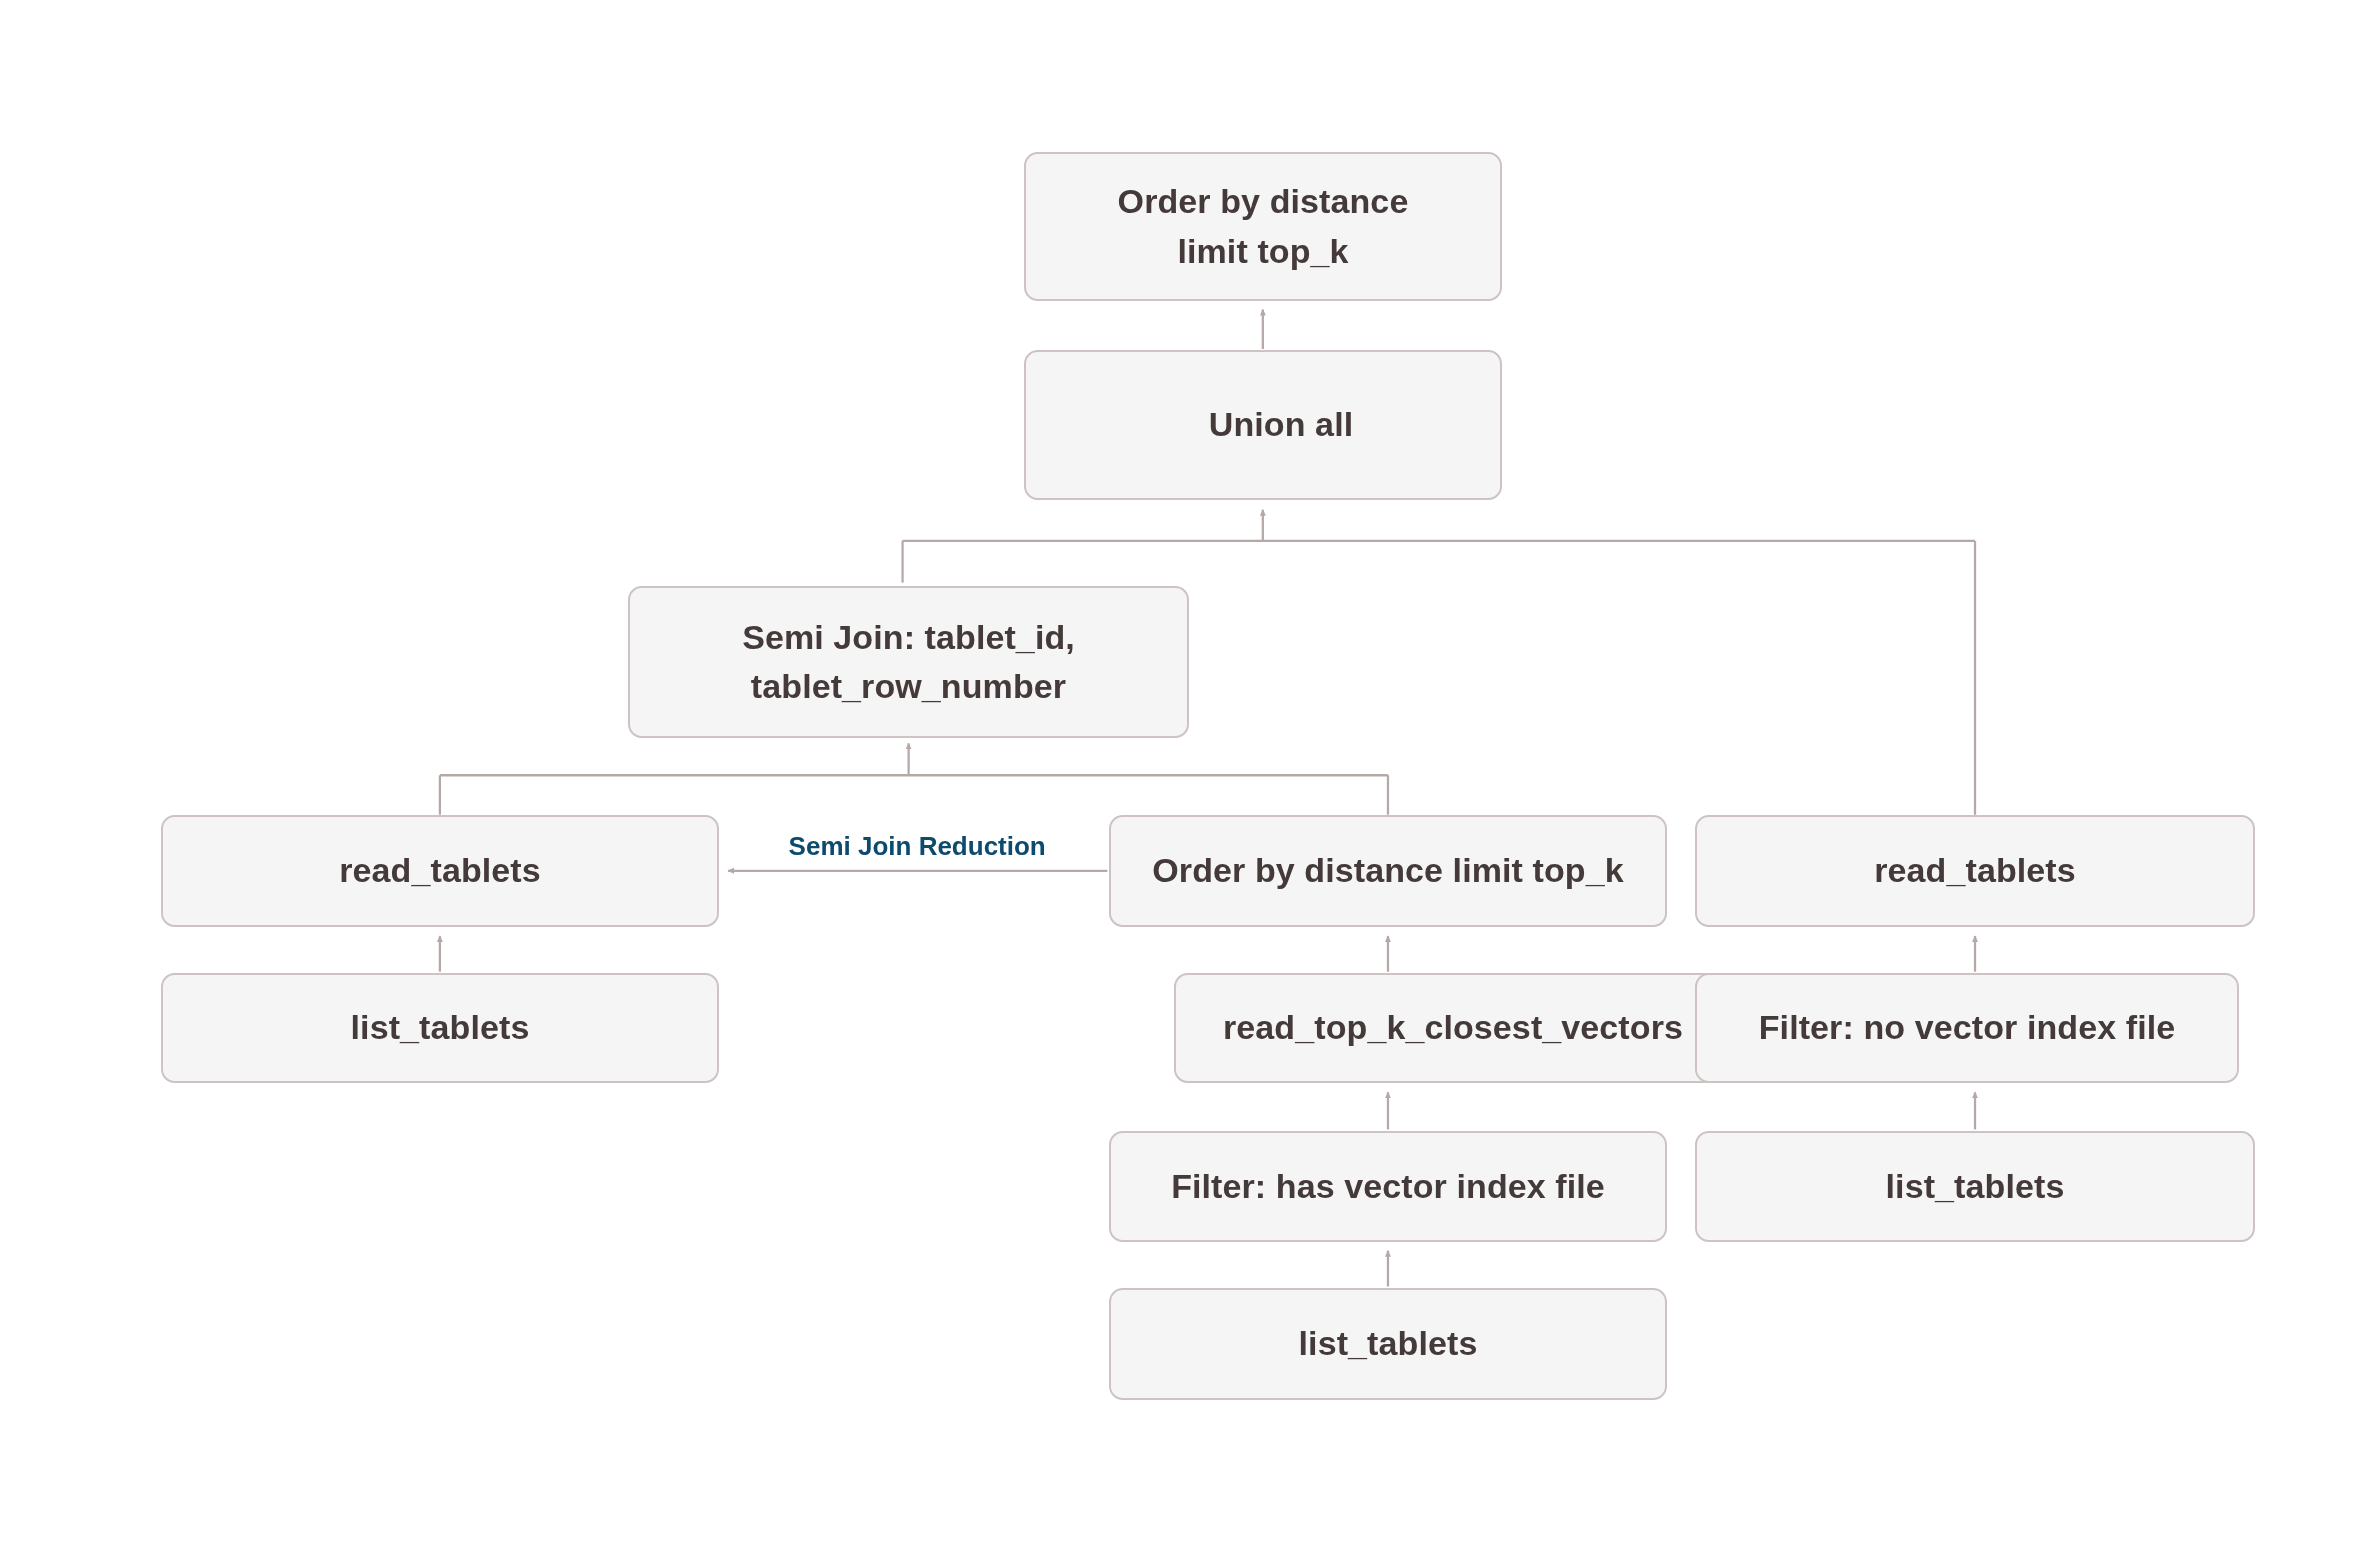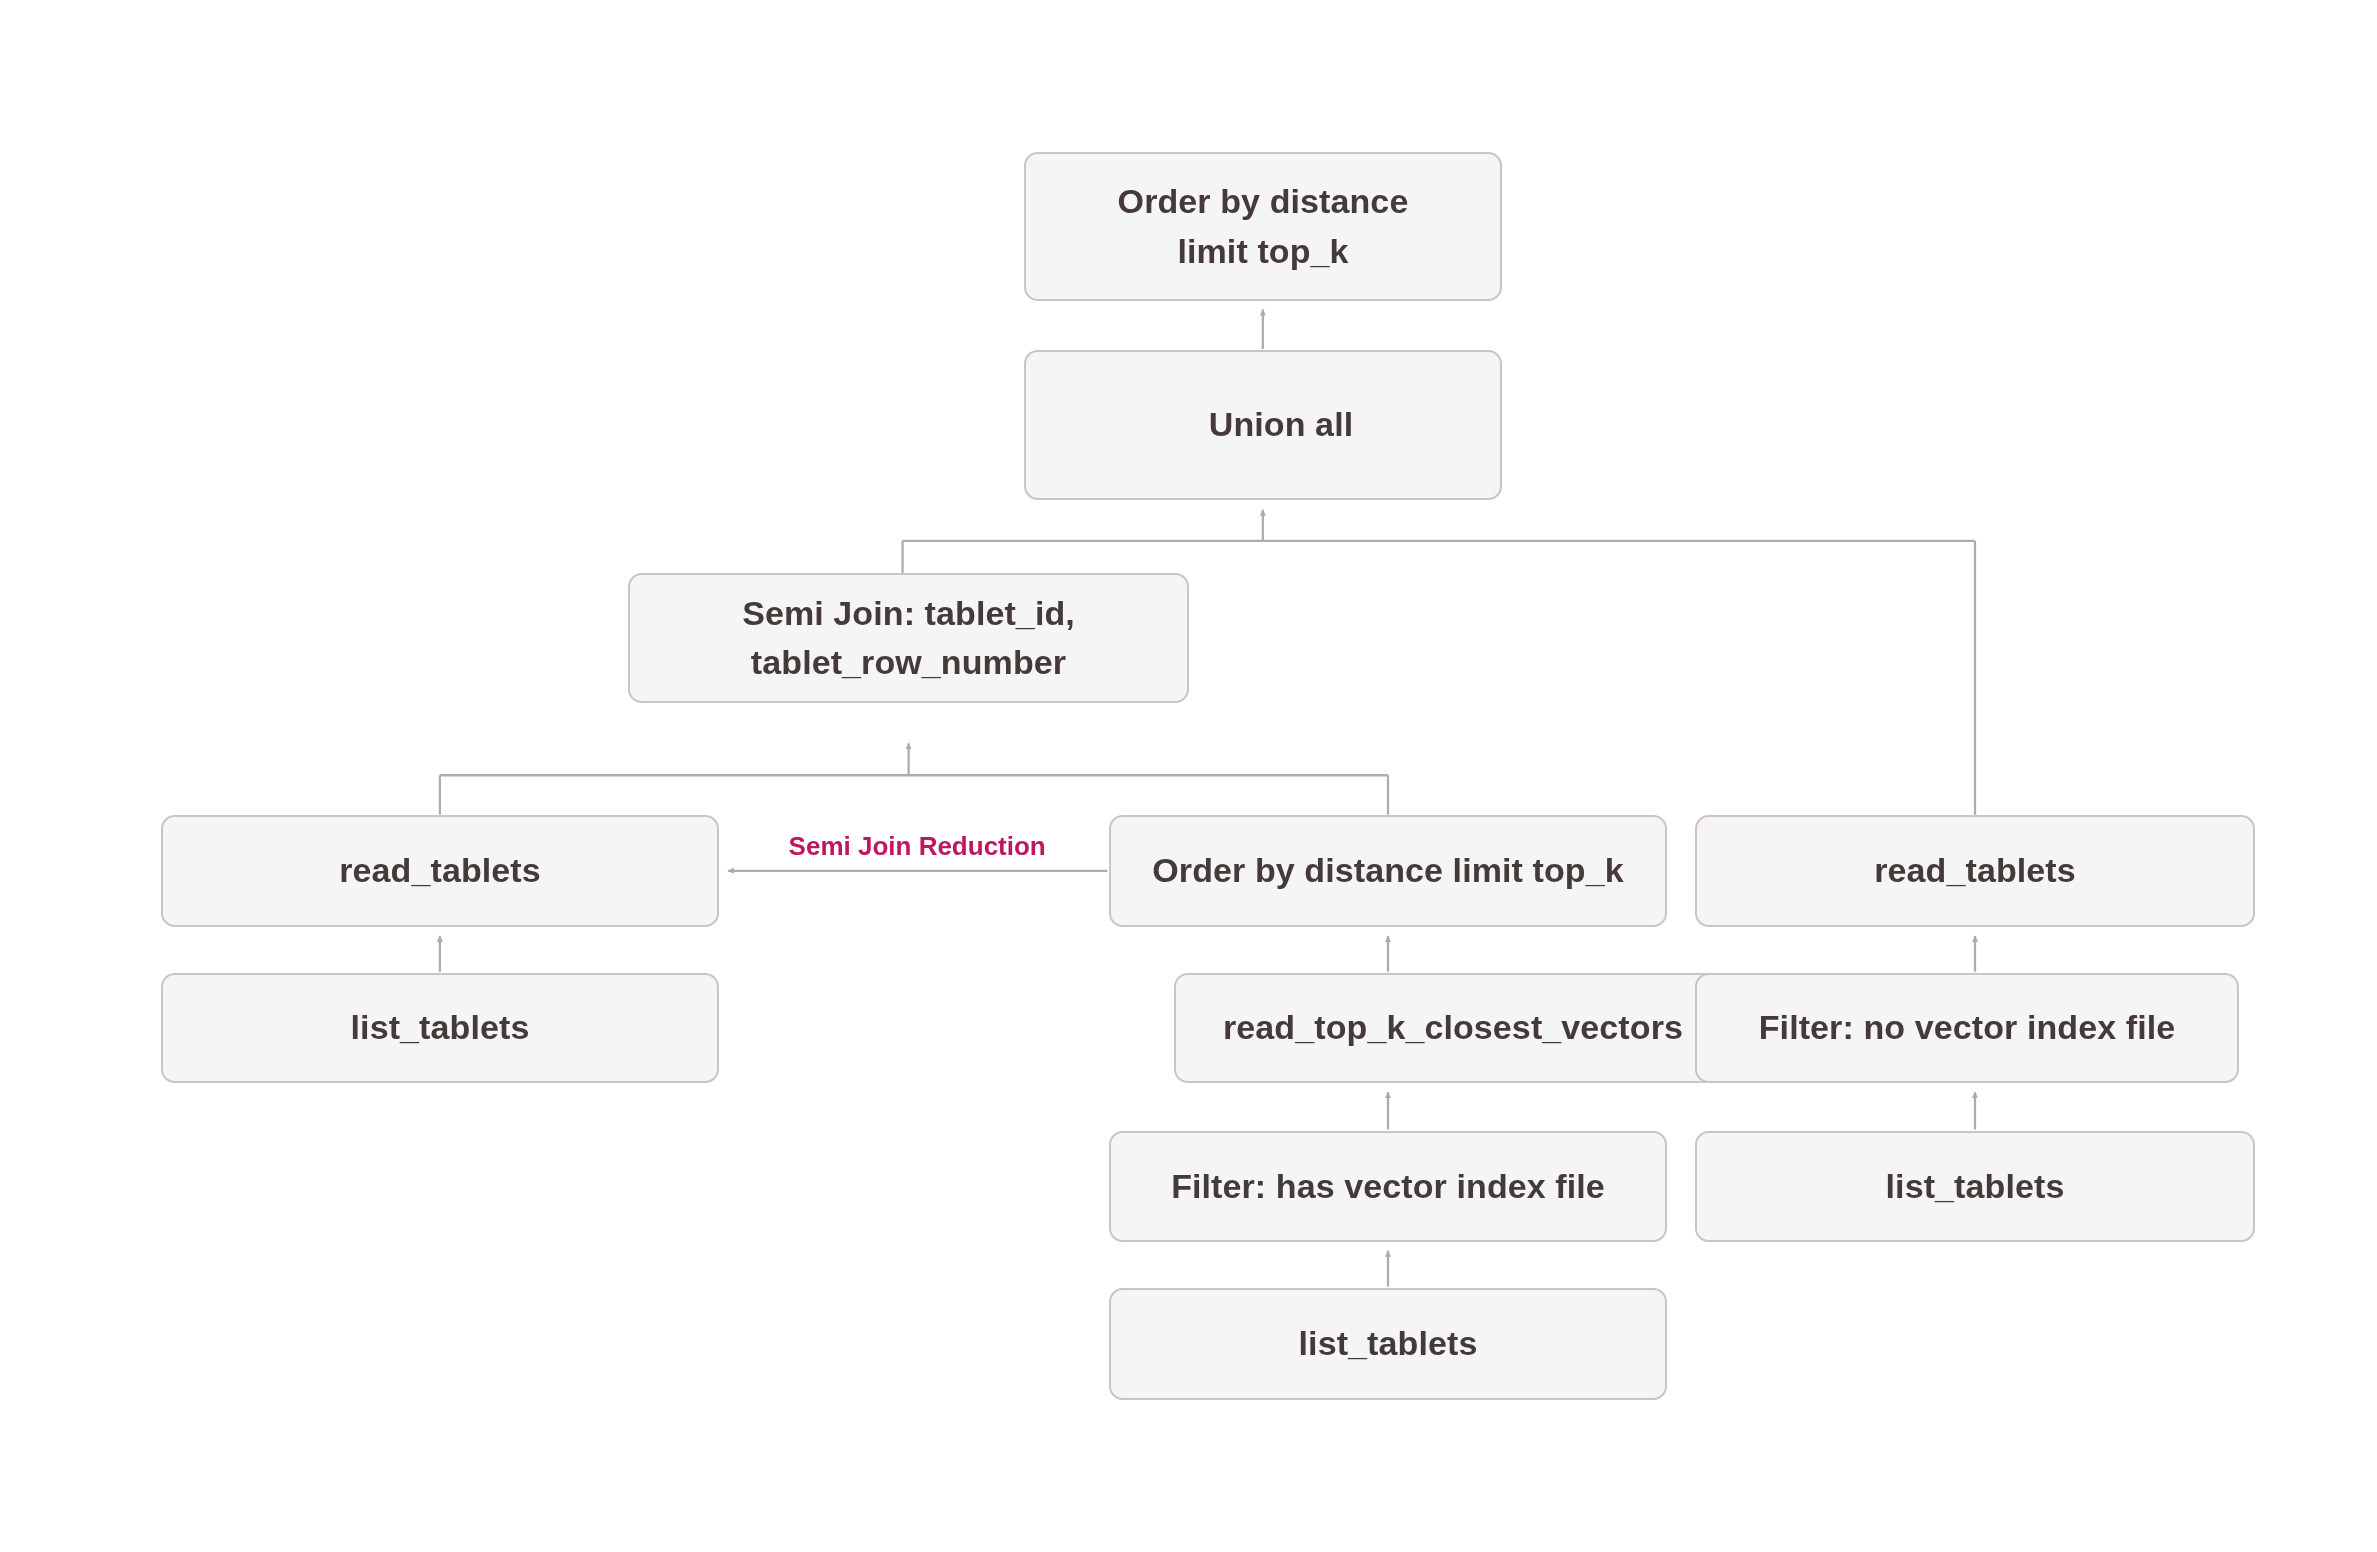--- a/index.html
+++ b/index.html
@@ -36,21 +36,21 @@
     color: #453a3a;
     font-family: "Liberation Sans", sans-serif;
     font-size: 34px;
     font-weight: 700;
     line-height: 1.45;
     letter-spacing: 0.1px;
     white-space: pre-line;
   }
   .edge-label {
     position: absolute;
-    color: #be185d;
+    color: #0c4a6e;
     font-family: "Liberation Sans", sans-serif;
     font-size: 26px;
     font-weight: 700;
     white-space: nowrap;
     background: #ffffff;
     padding: 0 7.6px;
   }
 </style>
 </head>
 <body>
@@ -89,21 +89,21 @@
 
       <path d="M1460,1148 L960,1148" marker-end="url(#arrowhead)"></path>
     </g>
   </svg>
 
   <div class="node" style="left:1024px;top:152px;width:478px;height:149px;">Order by distance
 limit top_k</div>
 
   <div class="node" style="left:1024px;top:350px;width:478px;height:150px;padding-left:36px;">Union all</div>
 
-  <div class="node" style="left:628px;top:573px;width:561px;height:130px;">Semi Join: tablet_id,
+  <div class="node" style="left:628px;top:586px;width:561px;height:152px;">Semi Join: tablet_id,
 tablet_row_number</div>
 
   <div class="node" style="left:161px;top:815px;width:558px;height:112px;">read_tablets</div>
 
   <div class="node" style="left:161px;top:973px;width:558px;height:110px;">list_tablets</div>
 
   <div class="node" style="left:1109px;top:815px;width:558px;height:112px;">Order by distance limit top_k</div>
 
   <div class="node" style="left:1174px;top:973px;width:558px;height:110px;">read_top_k_closest_vectors</div>
 

